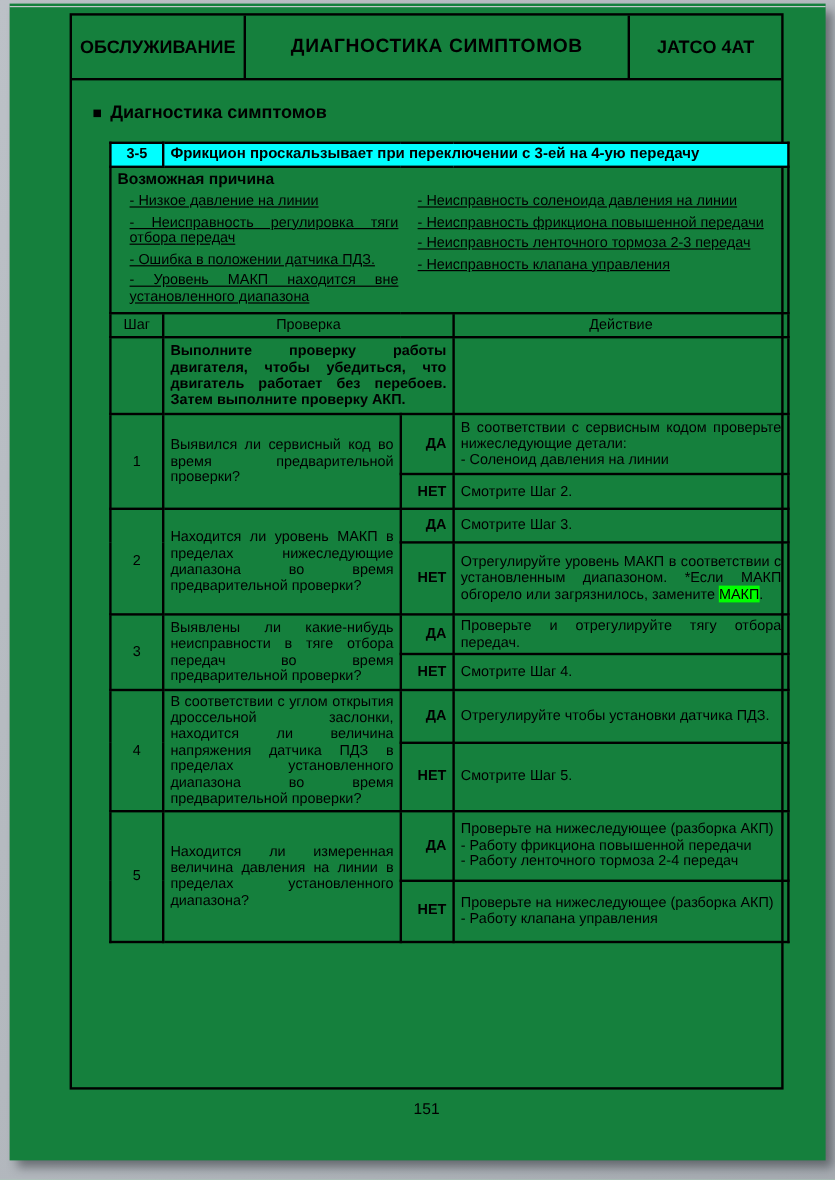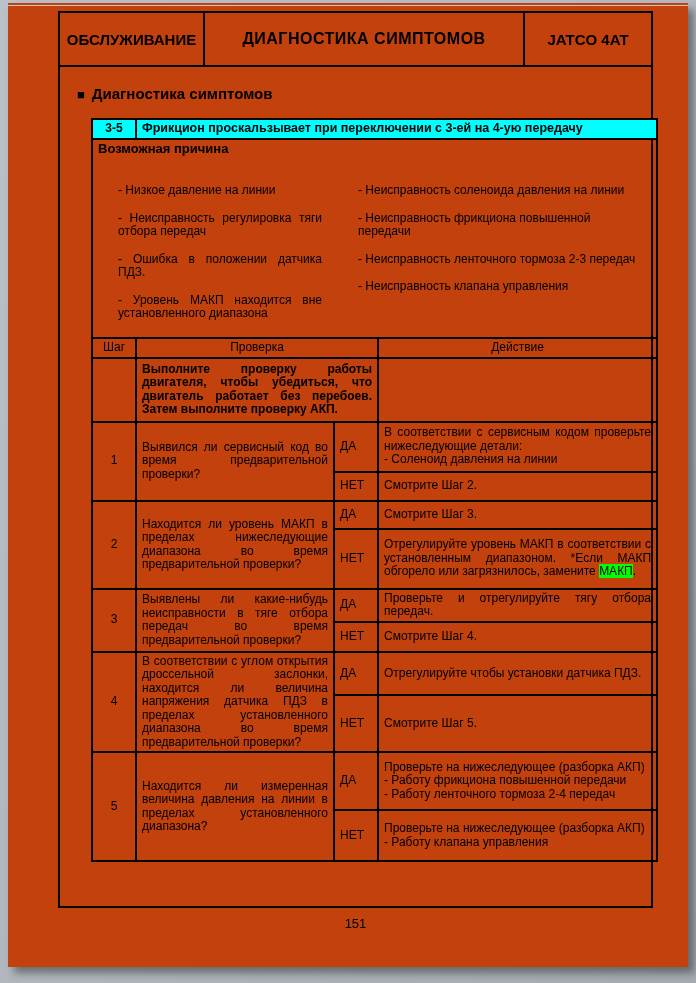--- a/index.html
+++ b/index.html
@@ -3,21 +3,21 @@
 <meta charset="utf-8">
 <style>
   html,body{margin:0;padding:0;}
   body{
     width:696px;height:983px;overflow:hidden;
     background:linear-gradient(135deg,#bcc1c7 0%,#b2b7bd 60%,#a6abb1 100%);
     font-family:"Liberation Sans",sans-serif;color:#000;
   }
   .page{
     position:absolute;left:8px;top:3px;width:680px;height:964px;
-    background:#c2410c;
+    background:#15803d;
     box-shadow:6px 6px 8px rgba(45,50,55,.55);
   }
   .top-rule{position:absolute;left:0;top:2px;width:100%;height:1px;background:#c3c7cb;}
   .frame{
     position:absolute;left:50px;top:8px;width:595px;height:897px;
     border:2px solid #000;box-sizing:border-box;
   }
   .doc-header{display:flex;height:52px;border-bottom:2px solid #000;}
   .hcell{display:flex;align-items:center;justify-content:center;font-weight:bold;box-sizing:border-box;}
   .h-left{width:145px;border-right:2px solid #000;font-size:15px;}
@@ -29,30 +29,30 @@
   table.sym{
     position:absolute;left:31px;top:51px;width:565px;
     border-collapse:collapse;table-layout:fixed;
     font-size:12px;line-height:13.5px;
   }
   table.sym td{border:2px solid #000;box-sizing:border-box;padding:2px 5px;vertical-align:middle;}
   .cyan-bg{background:var(--cyan,#00ffff);}
   .sym-code{text-align:center;font-weight:bold;padding:2px 1px;}
   .sym-title{font-weight:bold;padding-left:9px;font-size:12.5px;}
   .cause-cell{vertical-align:top;padding:3px 5px 8px 5px;height:112px;}
-  .cause-head{font-weight:bold;font-size:13px;margin-bottom:15px;}
+  .cause-head{font-weight:bold;font-size:13px;margin-bottom:2px;}
   .cause-cols{display:flex;}
   .cause-col-left{width:238px;padding-left:6px;box-sizing:border-box;text-align:justify;}
   .cause-col-right{margin-left:8px;flex:1;}
-  .cause-item{margin:14px;}
+  .cause-item{margin:4px;text-decoration:underline;}
   .col-head{text-align:center;height:20px;padding:2px;}
   .c-step{text-align:center;}
   .c-q{text-align:justify;padding:3px 6px;}
   .c-intro{font-weight:bold;text-align:justify;vertical-align:top;padding:4px 6px;height:64px;}
-  .c-yn{text-align:left;padding:2px 1px;}
+  .c-yn{text-align:right;padding:2px 1px;font-weight:bold;}
   .c-act{text-align:justify;padding:3px 6px;margin-top:24px;}
   .hl{background:var(--green,#00ff00);}
   .ht-a{height:50px}.ht-b{height:29px}.ht-c{height:28px}.ht-d{height:60px}
   .ht-e{height:31px}.ht-f{height:30px}.ht-g{height:33px}.ht-h{height:43px}
   .ht-i{height:58px}.ht-j{height:51px}
   .page-number{
     position:absolute;left:50px;top:913px;width:595px;
     text-align:center;font-size:13px;
   }
 </style>

